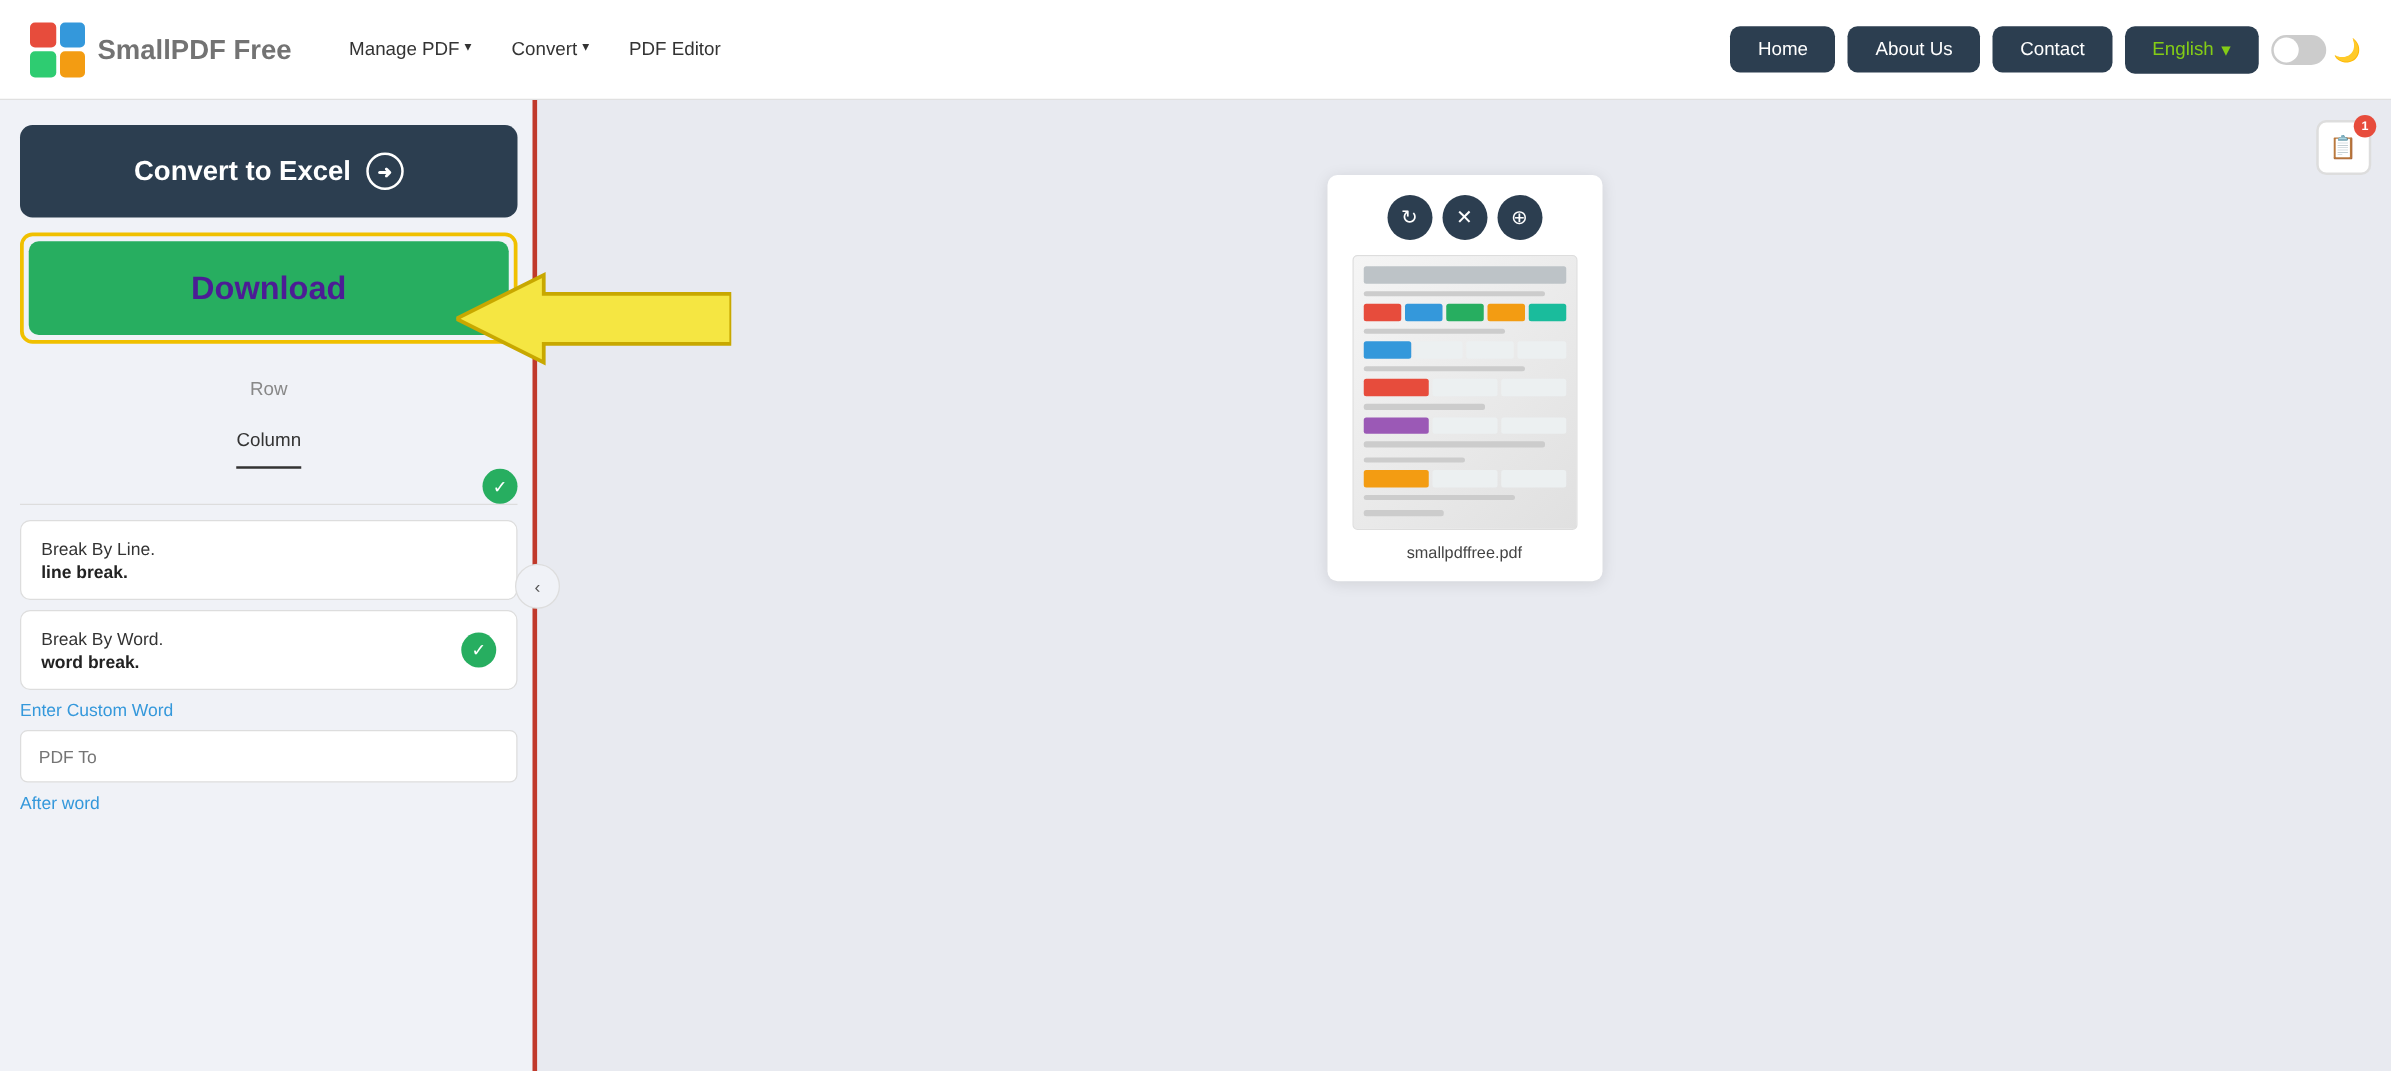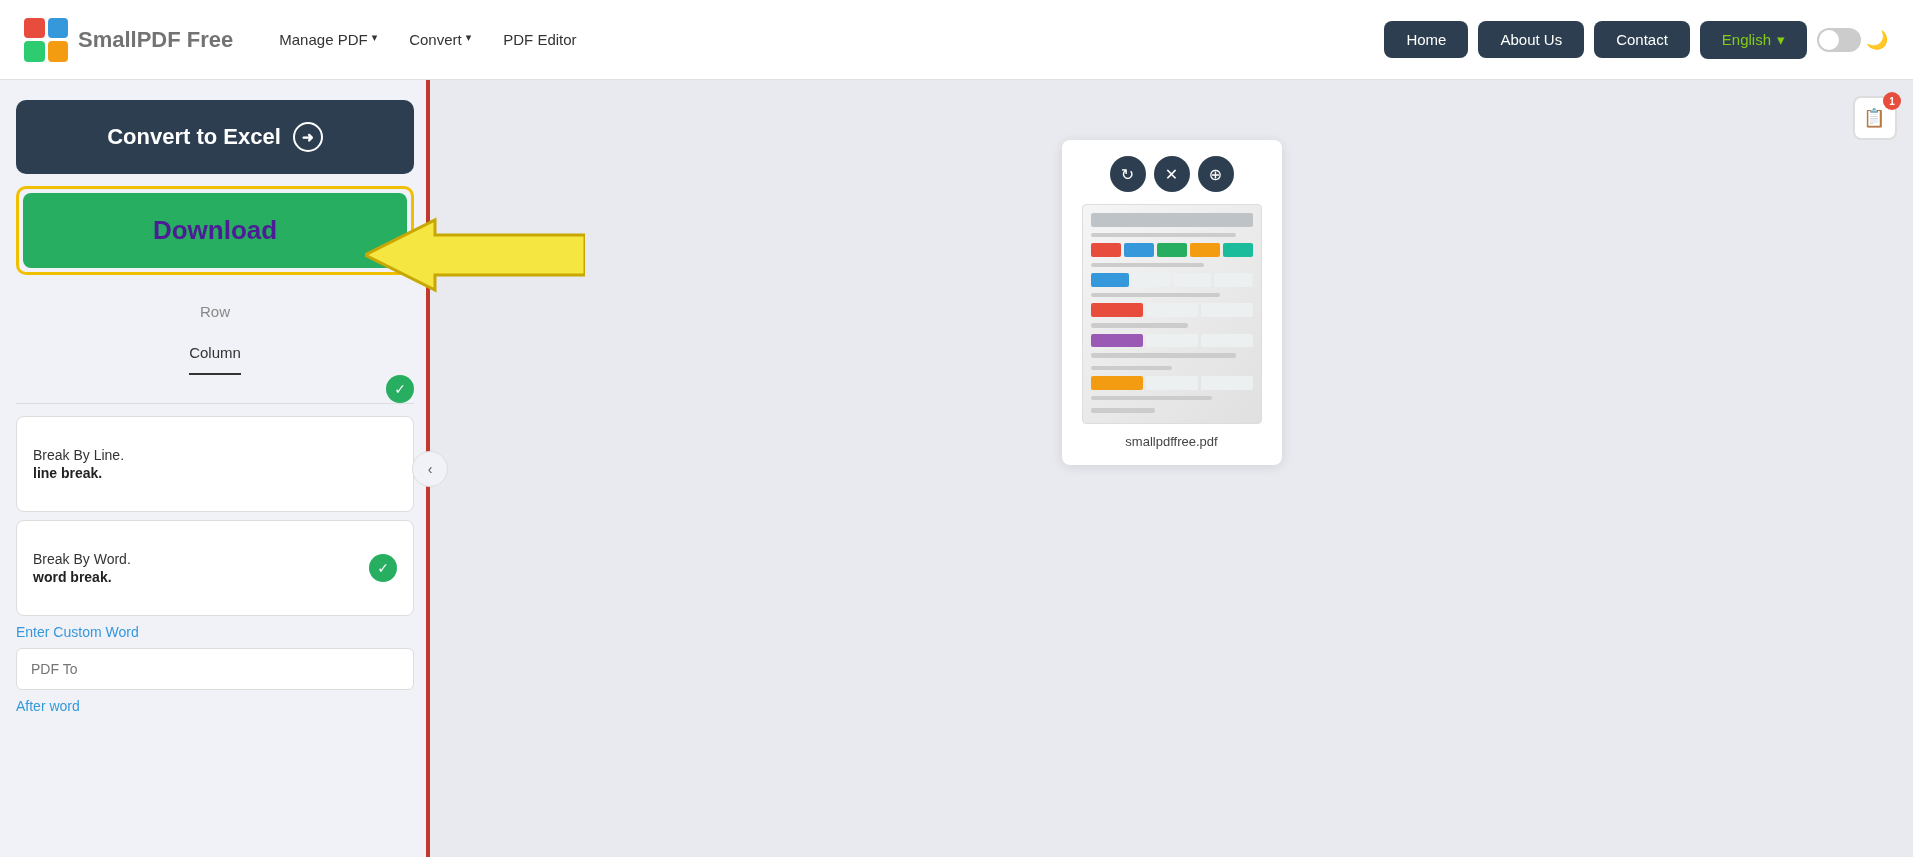--- a/index.html
+++ b/index.html
@@ -211,21 +211,21 @@
       display: flex;
       align-items: center;
       width: 100%;
       flex-direction: column;
     }
 
     
     .break-option {
       border: 1px solid #ddd;
       border-radius: 8px;
-      padding: 30px 16px;
+      padding: 14px 16px;
       margin-bottom: 8px;
       background: #fff;
       cursor: pointer;
       display: flex;
       align-items: center;
       justify-content: space-between;
     }
     .break-option-text {
       font-size: 14px;
     }

